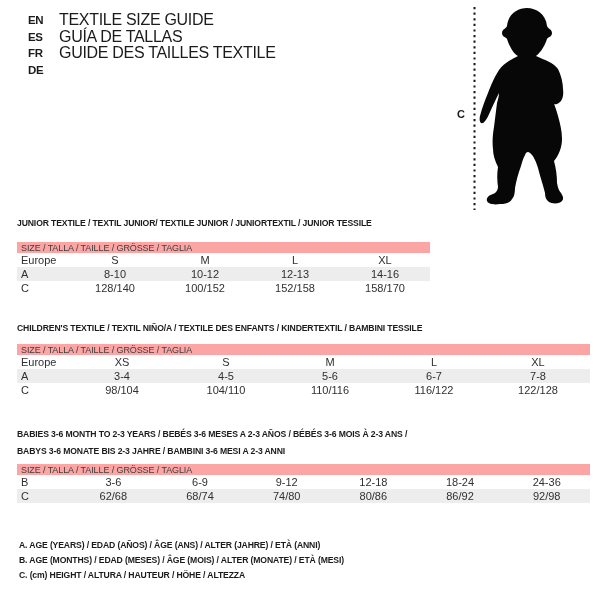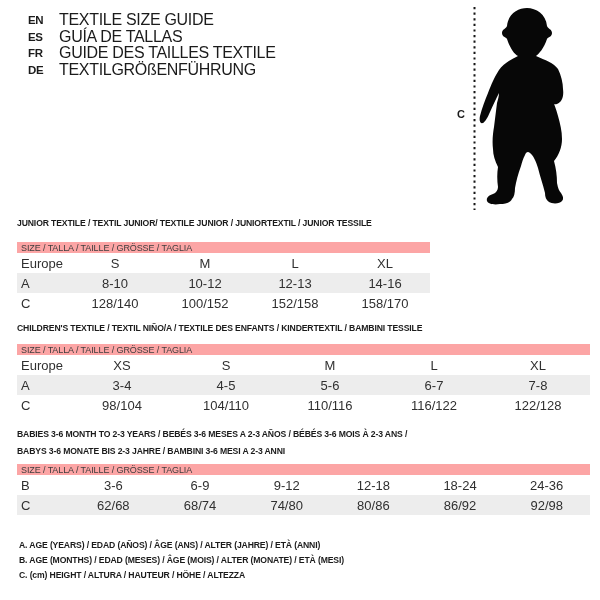--- a/index.html
+++ b/index.html
@@ -28,22 +28,22 @@
   .tbl-title{margin-bottom:13px;transform:scaleX(0.9);transform-origin:left top;}
   .t2 .tbl-title{margin-bottom:10px;}
   .t3 .tbl-title{margin-bottom:5px;}
   .title-line{font-size:9.6px;font-weight:bold;color:#1b1b1b;letter-spacing:-0.15px;
               line-height:12px;white-space:nowrap;}
   .t3 .title-line{line-height:16.5px;}
 
   .tbl-band{height:11px;background:#fca5a5;display:flex;align-items:center;
             padding-left:4px;box-sizing:border-box;
             font-size:9px;color:#3d3d3d;letter-spacing:-0.1px;}
-  .tbl-row{display:flex;height:20px;align-items:center;
-           font-size:13px;color:#303030;}
+  .tbl-row{display:flex;height:14px;align-items:center;
+           font-size:11px;color:#303030;}
   .tbl-rows .tbl-row:nth-of-type(even){background:#ededed;}
   .row-label{width:49px;padding-left:4px;flex:none;}
   .row-cells{flex:1;display:flex;}
   .row-cell{flex:1;text-align:center;white-space:nowrap;}
 
   
   .notes{position:absolute;left:19px;top:537px;}
   .note-line{font-size:9.6px;font-weight:bold;color:#1b1b1b;letter-spacing:-0.15px;
              line-height:15.2px;white-space:nowrap;
              transform:scaleX(0.9);transform-origin:left top;}
@@ -60,21 +60,20 @@
     <div class="lang-row">
       <span class="lang-code">ES</span>
       <span class="lang-text">GUÍA DE TALLAS</span>
     </div>
     <div class="lang-row">
       <span class="lang-code">FR</span>
       <span class="lang-text">GUIDE DES TAILLES TEXTILE</span>
     </div>
     <div class="lang-row">
       <span class="lang-code">DE</span>
-      <span class="lang-text">TEXTILGRÖßENFÜHRUNG</span>
     </div>
   </div>
 
 <svg class="figure-svg" viewBox="0 0 145 212">
   <line x1="19.5" y1="3" x2="19.5" y2="206" stroke="#161616" stroke-width="2" stroke-dasharray="2.2 3.4"></line>
   <path fill="#070707" d="
     M72,4
     C81,4 91,10 92,22
     C93,25 97,25 97,29
     C97,33 93,33 92,35

